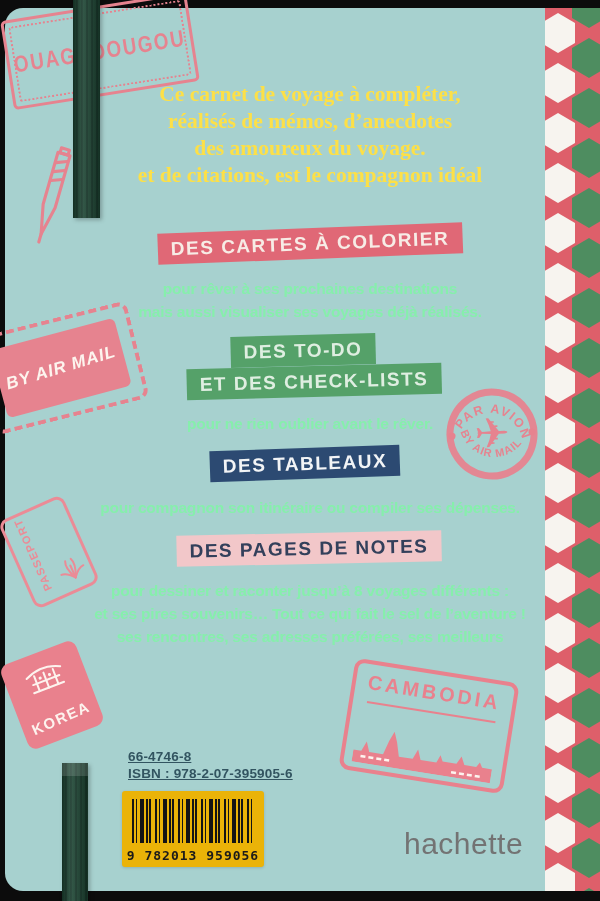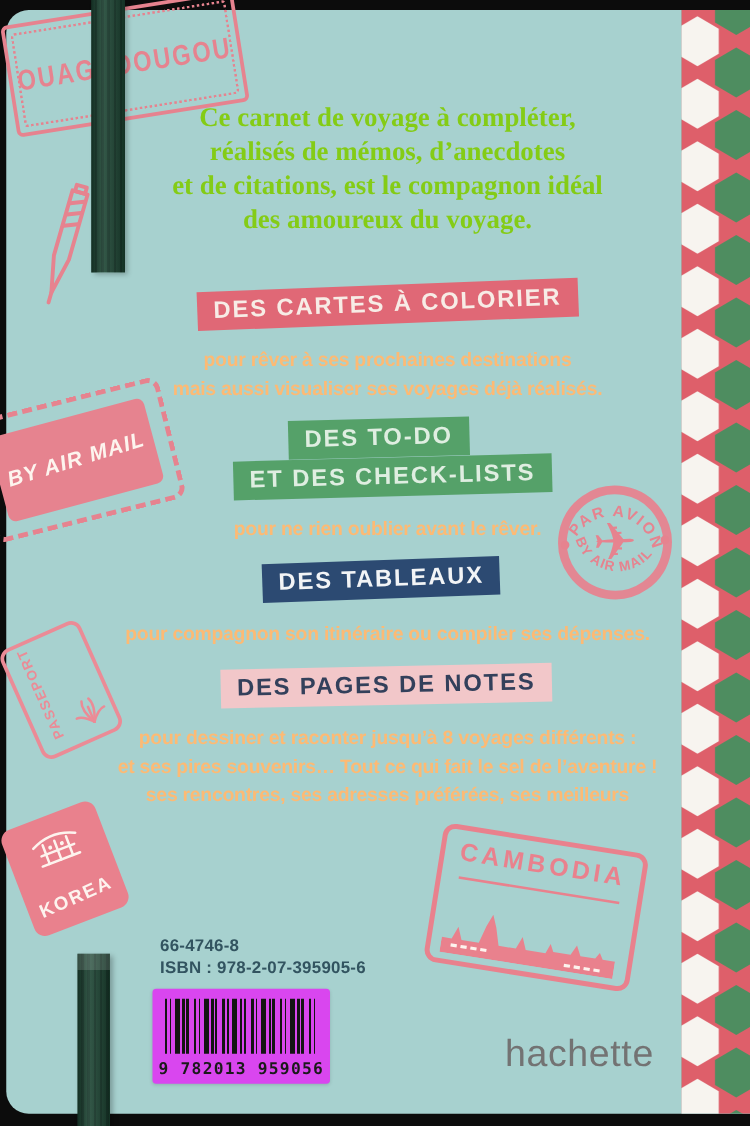--- a/index.html
+++ b/index.html
@@ -14,23 +14,23 @@
   .band{position:absolute;z-index:5;
         background:linear-gradient(90deg,rgba(0,0,0,.35),rgba(255,255,255,.10) 35%,rgba(0,0,0,.30)),
         repeating-linear-gradient(90deg,#1d4634 0 3px,#16382a 3px 5px);
         box-shadow:2px 2px 4px rgba(0,0,0,.25);}
   #band-top{left:73px;top:0;width:27px;height:218px;}
   #band-bottom{left:62px;top:763px;width:26px;height:138px;}
   #band-bottom::before{content:"";position:absolute;left:0;right:0;top:0;height:13px;
         background:rgba(255,255,255,.14);}
   
   #intro{position:absolute;left:20px;width:580px;top:81px;text-align:center;z-index:2;
-         color:#84cc16;font:700 21.5px/27px "Liberation Serif",serif;}
-  
-  .copy{position:absolute;left:20px;width:580px;text-align:center;z-index:2;color:#fdba74;
+         color:#fde047;font:700 21.5px/27px "Liberation Serif",serif;}
+  
+  .copy{position:absolute;left:20px;width:580px;text-align:center;z-index:2;color:#86efac;
         font:700 15.5px/23px "Liberation Sans",sans-serif;letter-spacing:-0.2px;}
   #copy-cartes{top:277px;} #copy-todo{top:412px;} #copy-tableaux{top:496px;} #copy-notes{top:579px;}
   .copy div{white-space:nowrap;}
   
   .banner{position:absolute;z-index:3;white-space:nowrap;padding:6px 13px;
           font:700 19px/1 "Liberation Sans",sans-serif;letter-spacing:1.5px;}
   .banner.pink{background:#e06876;color:#f7ece6;}
   .banner.green{background:#55a169;color:#dfeee1;}
   .banner.navy{background:#2c4a72;color:#f2f4f6;}
   .banner.rose{background:#f2c7c9;color:#33405b;}
@@ -68,23 +68,23 @@
       font:700 15px "Liberation Sans",sans-serif;color:#fdf3ee;letter-spacing:1.5px;
       transform:rotate(-3deg);}
   #stamp-cambodia{left:346px;top:670px;width:158px;height:104px;transform:rotate(9deg);
       border:4px solid #e9818d;border-radius:10px;}
   #stamp-cambodia .lbl{position:absolute;left:0;right:0;top:7px;text-align:center;
       font:700 20px "Liberation Sans",sans-serif;color:#e9818d;letter-spacing:3px;}
   #stamp-cambodia .rule{position:absolute;left:9%;right:9%;top:37px;height:2px;background:#e9818d;}
   #stamp-cambodia svg{position:absolute;left:8px;bottom:5px;}
   
   #refnum,#isbnnum{position:absolute;left:128px;z-index:2;color:#325460;
-      font:700 13.5px/17px "Liberation Sans",sans-serif;letter-spacing:.2px;white-space:nowrap;}
+      font:700 13.5px/17px "Liberation Sans",sans-serif;letter-spacing:.2px;white-space:nowrap;text-decoration:underline;}
   #refnum{top:748px;} #isbnnum{top:765px;}
-  #barcode{position:absolute;left:122px;top:791px;width:142px;height:76px;background:#d946ef;
+  #barcode{position:absolute;left:122px;top:791px;width:142px;height:76px;background:#eab308;
       border-radius:3px;z-index:4;box-shadow:0 1px 3px rgba(0,0,0,.15);}
   #bars{position:absolute;left:10px;right:10px;top:8px;height:44px;
       background:repeating-linear-gradient(90deg,
         #141414 0 2px,transparent 2px 4px,
         #141414 4px 5px,transparent 5px 8px,
         #141414 8px 12px,transparent 12px 14px,
         #141414 14px 16px,transparent 16px 17px,
         #141414 17px 19px,transparent 19px 23px);}
   #barcode .digits{position:absolute;left:0;right:0;bottom:4px;text-align:center;color:#1a1a1a;
       font:700 13px "DejaVu Sans Mono",monospace;letter-spacing:1px;white-space:nowrap;}
@@ -93,22 +93,22 @@
 </style>
 </head>
 <body>
 
 <div id="stage">
   <div id="cover"></div>
 
   <div id="intro">
     <div>Ce carnet de voyage à compléter,</div>
     <div>réalisés de mémos, d’anecdotes</div>
+    <div>des amoureux du voyage.</div>
     <div>et de citations, est le compagnon idéal</div>
-    <div>des amoureux du voyage.</div>
   </div>
 
   <div id="banner-cartes" class="banner pink">DES CARTES À COLORIER</div>
   <div id="copy-cartes" class="copy">
     <div>pour rêver à ses prochaines destinations</div>
     <div>mais aussi visualiser ses voyages déjà réalisés.</div>
   </div>
 
   <div id="banner-todo-1" class="banner green">DES TO-DO</div>
   <div id="banner-todo-2" class="banner green">ET DES CHECK-LISTS</div>

